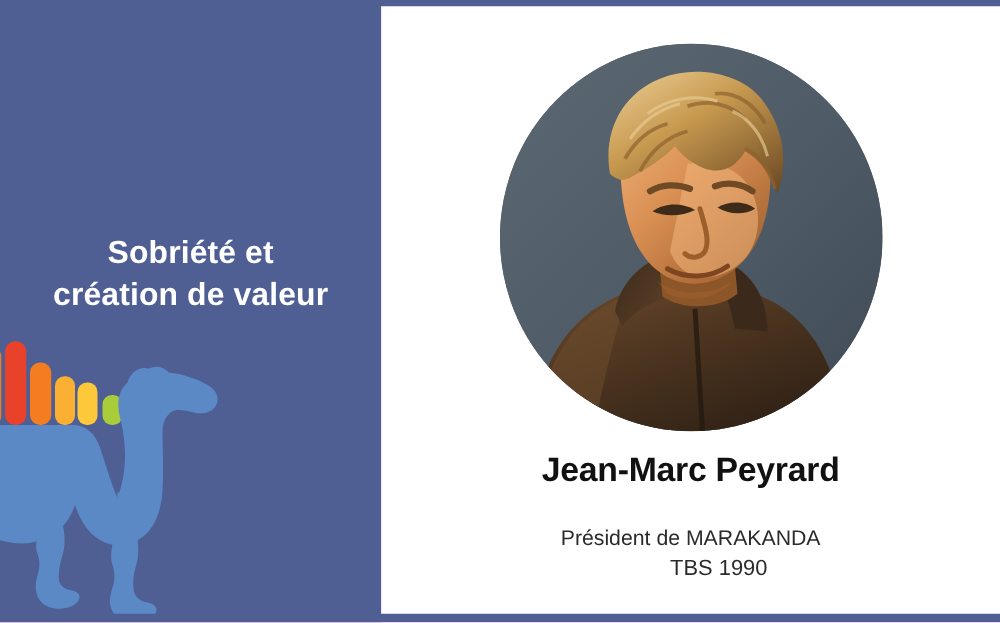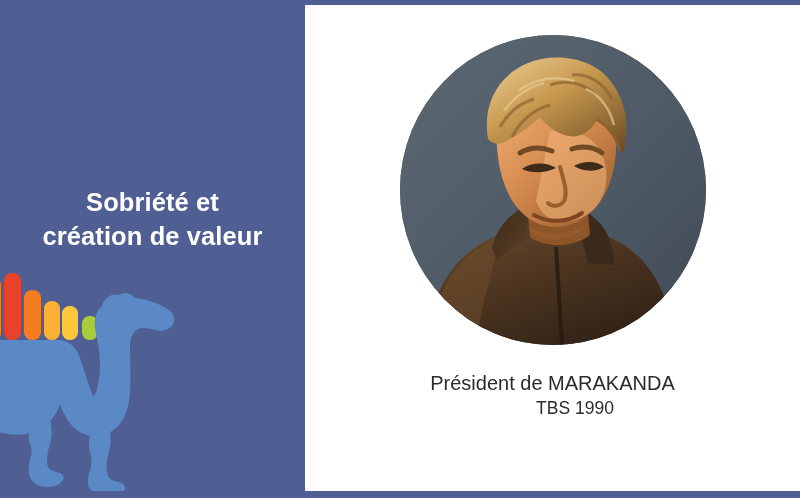--- a/index.html
+++ b/index.html
@@ -96,23 +96,23 @@
     text-align: center;
   }
   .speaker-name {
     color: #111111;
     font-size: 27px;
     font-weight: bold;
     line-height: 1.1;
     letter-spacing: -0.2px;
   }
   .speaker-role {
-    margin-top: 8px;
+    margin-top: 28px;
     color: #2b2b2b;
-    font-size: 20px;
+    font-size: 17px;
     font-weight: normal;
     line-height: 1.35;
   }
   .speaker-class {
     color: #2b2b2b;
     font-size: 17.5px;
     font-weight: normal;
     line-height: 1.35;
     padding-left: 45px;
   }
@@ -290,20 +290,21 @@
                  C 160 172, 152 172, 148 168" stroke="#9c5f2c" stroke-width="4" fill="none" stroke-linecap="round"></path>
 
         <path d="M 134 180 C 148 188, 168 188, 182 178" stroke="#7e4620" stroke-width="4" fill="none" stroke-linecap="round"></path>
 
         <path d="M 126 190 C 142 202, 168 202, 186 190
                  C 176 204, 150 208, 134 200 Z" fill="#a0622e" opacity="0.5"></path>
       </svg>
     </div>
 
     <div class="caption">
+      <div class="speaker-name">Jean-Marc Peyrard</div>
       <div class="speaker-role">Président de MARAKANDA</div>
       <div class="speaker-class">TBS 1990</div>
     </div>
   </div>
 
   <div class="edge-rule top"></div>
   <div class="edge-rule bottom"></div>
 </div>
 
 </body></html>

